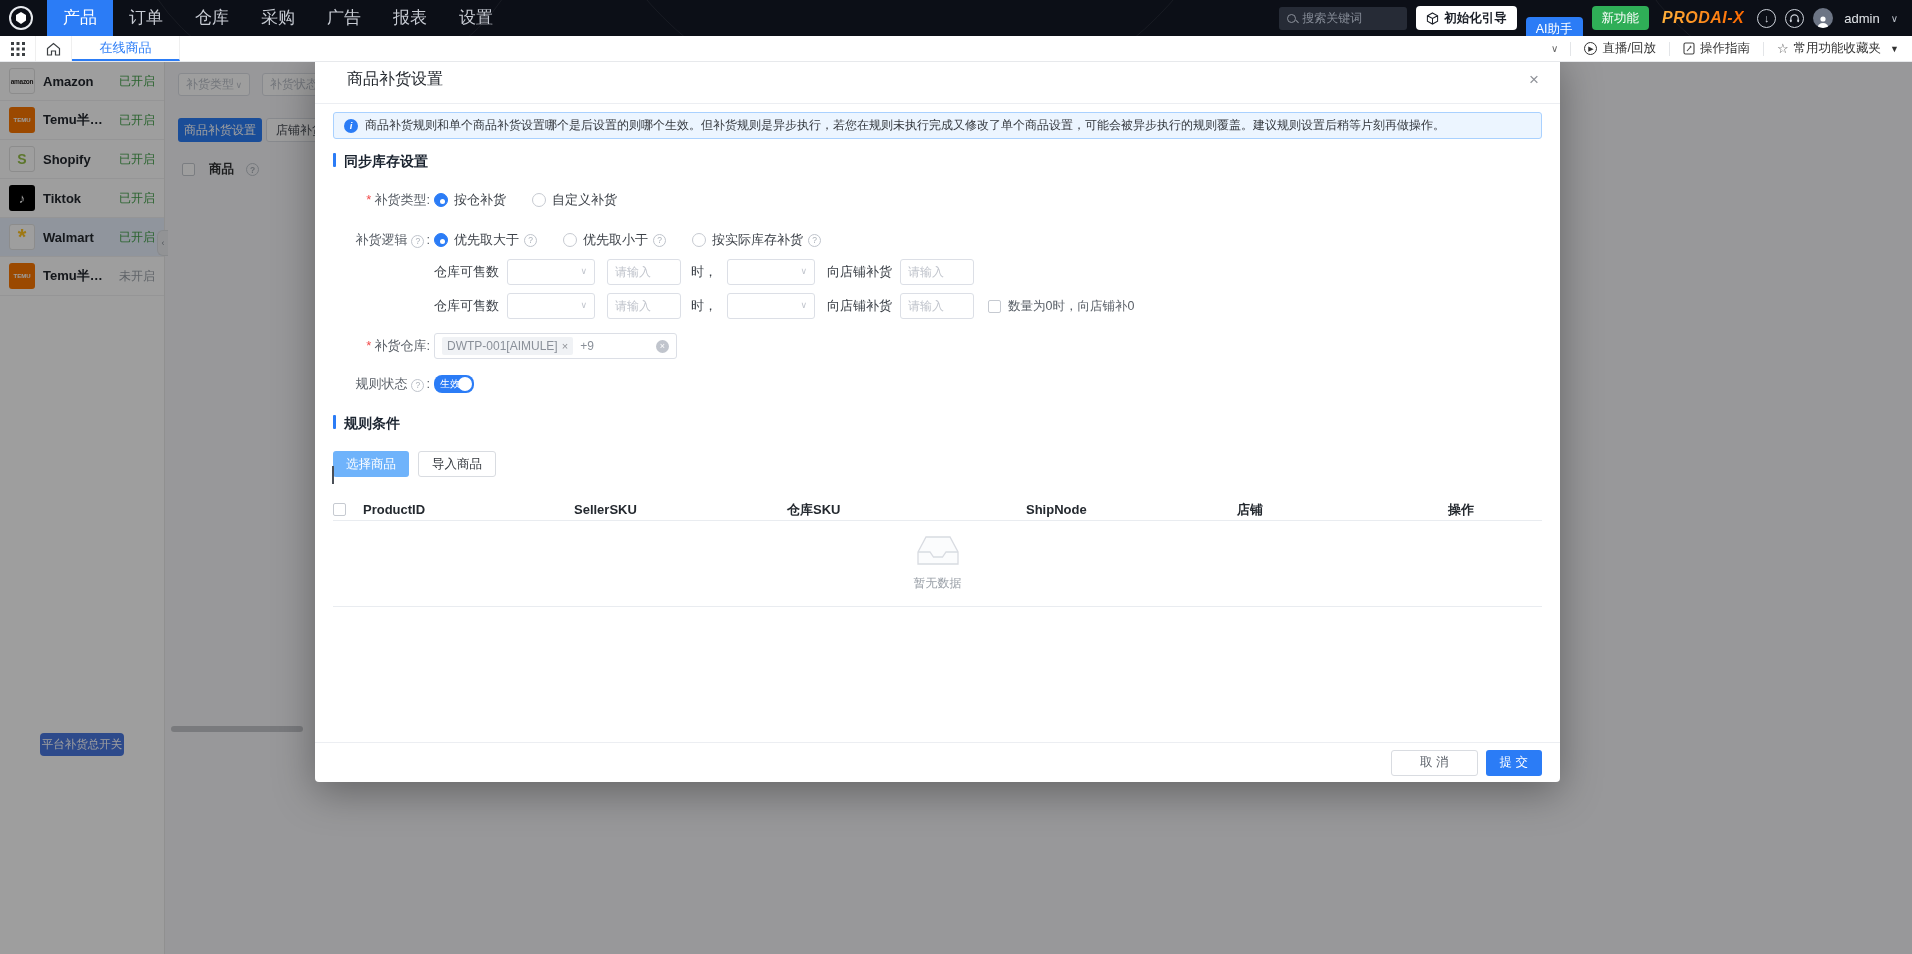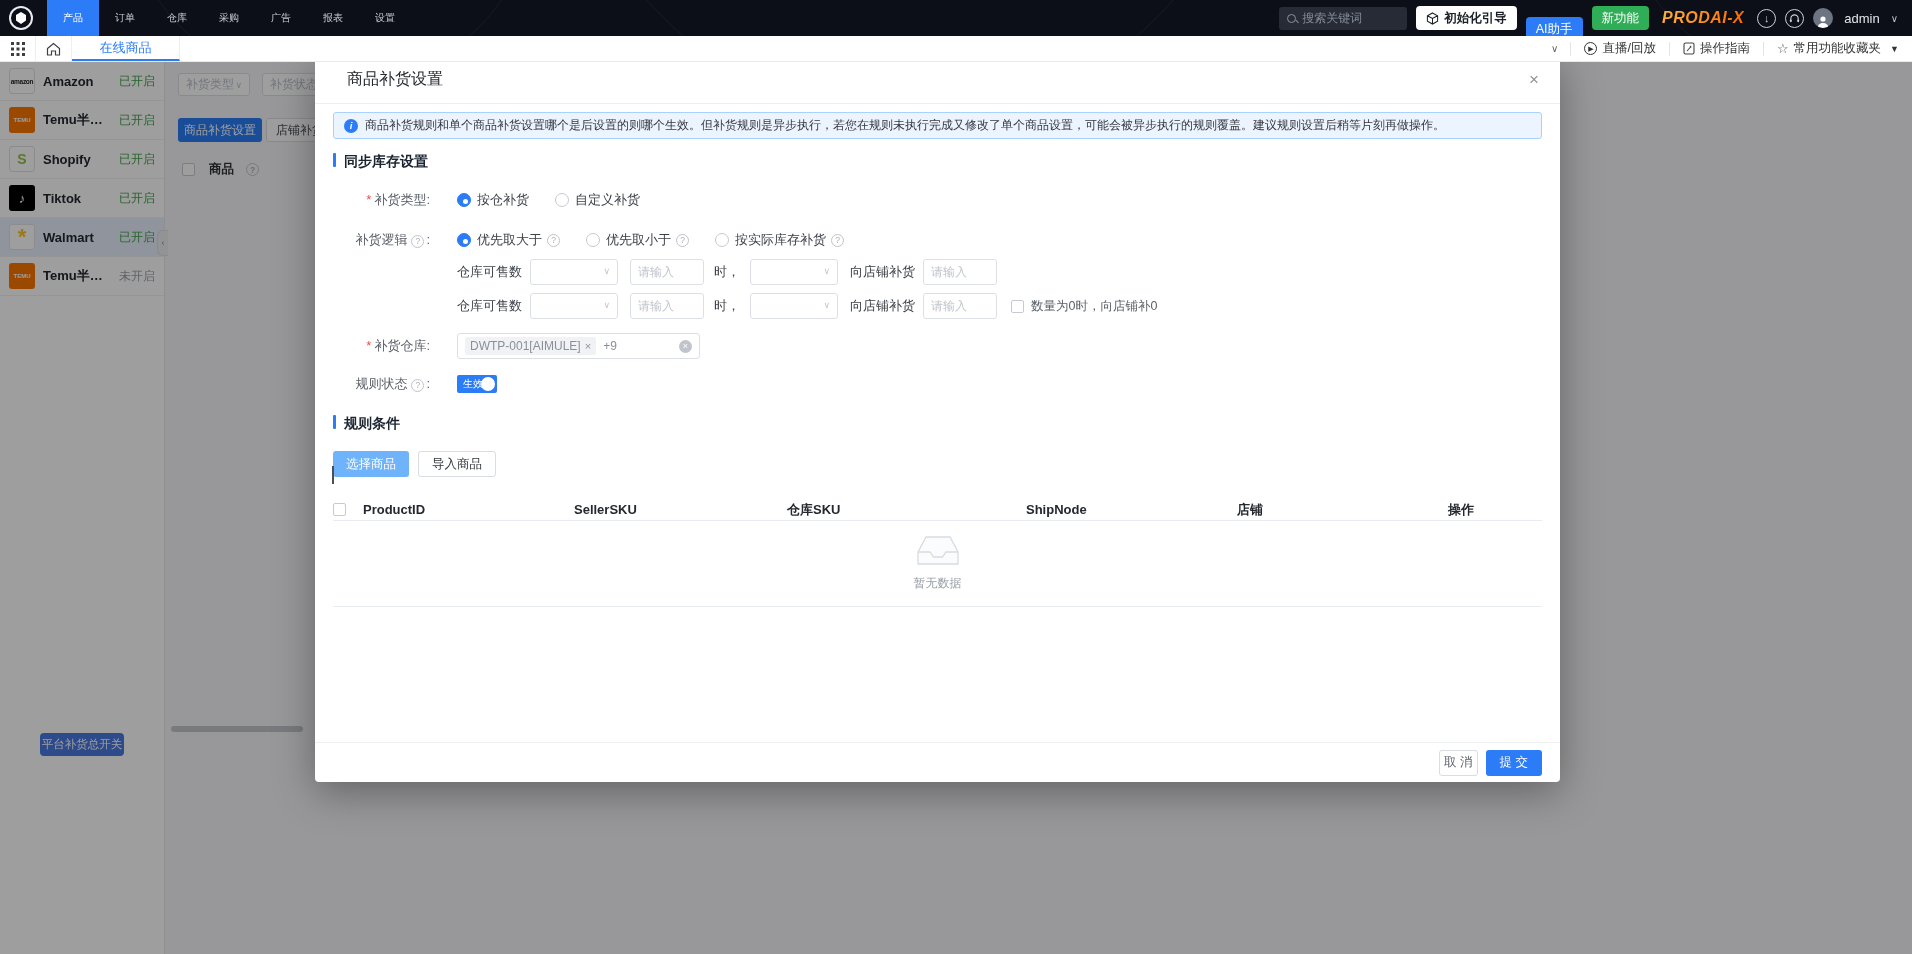--- a/index.html
+++ b/index.html
@@ -7,21 +7,21 @@
 
   
   .topnav { position:absolute; left:0; top:0; width:1912px; height:36px; background:#0c0f17; display:flex; align-items:center; z-index:60; overflow:hidden; }
   .topnav .wave { position:absolute; border:1px solid rgba(255,255,255,.05); border-radius:50%; pointer-events:none; }
   .w1 { width:420px; height:420px; left:120px; top:-330px; }
   .w2 { width:700px; height:700px; left:560px; top:-580px; }
   .w3 { width:520px; height:520px; left:1600px; top:-420px; }
   .logo-badge { width:24px; height:24px; border-radius:50%; border:2px solid #e8eaee; margin:0 14px 0 9px; display:flex; align-items:center; justify-content:center; flex:none; }
   .logo-core { width:10px; height:12px; background:#fff; clip-path:polygon(50% 0,100% 25%,100% 70%,50% 100%,0 70%,0 25%); }
   .menu { display:flex; height:36px; }
-  .menu-item { height:36px; line-height:36px; padding:0 16px; font-size:10px; color:#c7cbd3; cursor:pointer; }
+  .menu-item { height:36px; line-height:36px; padding:0 16px; font-size:17px; color:#c7cbd3; cursor:pointer; }
   .menu-item.active { background:#2b7cf6; color:#fff; }
   .nav-right { margin-left:auto; display:flex; align-items:center; gap:9px; padding-right:14px; }
   .search-box { width:128px; height:23px; background:#262b36; border-radius:3px; display:flex; align-items:center; gap:6px; padding:0 8px; }
   .mag { width:9px; height:9px; border:1.4px solid #8a8f99; border-radius:50%; position:relative; flex:none; }
   .mag::after { content:""; position:absolute; width:4px; height:1.4px; background:#8a8f99; transform:rotate(45deg); right:-4px; bottom:-1px; }
   .search-box input { background:transparent; border:none; outline:none; color:#aab0ba; font-size:12px; width:90px; }
   .search-box input::placeholder { color:#858b96; }
   .pill { height:24px; border-radius:4px; display:flex; align-items:center; gap:5px; padding:0 10px; font-size:12.5px; cursor:pointer; white-space:nowrap; }
   .pill-white { background:#fff; color:#1b1f27; font-weight:bold; }
   .pill-blue { background:#2b7cf6; color:#fff;margin-top:22px; }
@@ -80,21 +80,21 @@
   .m-body { flex:1; padding:0 18px; position:relative; overflow:hidden; }
 
   .alert { margin-top:8px; height:27px; background:#ecf5ff; border:1px solid #a9d1ff; border-radius:3px; display:flex; align-items:center; gap:7px; padding:0 10px; font-size:12px; color:#33373d; white-space:nowrap; overflow:hidden; }
   .info-ic { width:14px; height:14px; border-radius:50%; background:#2b7cf6; color:#fff; font-size:9.5px; font-style:italic; font-weight:bold; display:flex; align-items:center; justify-content:center; flex:none; }
 
   .sec-title { display:flex; align-items:flex-start; gap:8px; font-size:14px; font-weight:bold; color:#1b2430; }
   .sec-bar { width:3px; height:14px; background:#2b7cf6; border-radius:1px; }
   .sec-1 { margin-top:14px; }
   .sec-2 { margin-top:22px; }
 
-  .frow { display:flex; align-items:center; font-size:13px; color:#5a6068;gap:23px; }
+  .frow { display:flex; align-items:center; font-size:13px; color:#5a6068; }
   .flabel { width:97px; text-align:right; flex:none; white-space:nowrap; }
   .req { color:#f24c4c; margin-right:3px; }
   .fcontent { margin-left:4px; display:flex; align-items:center; }
   .r-type { margin-top:20px; }
   .r-logic { margin-top:22px; }
   .r-line1 { margin-top:10px; }
   .r-line2 { margin-top:8px; }
   .r-wh { margin-top:14px; }
   .r-status { margin-top:16px; }
 
@@ -115,39 +115,39 @@
   .chkrow { display:flex; align-items:center; margin-left:14px; cursor:pointer; }
   .chk { width:13px; height:13px; border:1px solid #c6cad1; border-radius:2px; background:#fff; margin-right:7px; flex:none; cursor:pointer; }
   .chk-label { font-size:12.5px; color:#5a6068; white-space:nowrap; }
 
   .wh-box { width:243px; height:26px; border:1px solid #dcdfe6; border-radius:3px; display:flex; align-items:center; padding:0 7px; gap:7px; background:#fff; }
   .wh-tag { height:18px; background:#f0f2f5; border-radius:2px; display:flex; align-items:center; padding:0 5px; font-size:12px; color:#8a9099; white-space:nowrap; }
   .tag-x { margin-left:4px; font-size:11px; color:#909399; cursor:pointer; }
   .wh-more { font-size:12px; color:#8a9099; }
   .wh-clear { margin-left:auto; width:13px; height:13px; border-radius:50%; background:#c0c4cc; color:#fff; font-size:9px; line-height:13px; text-align:center; cursor:pointer; }
 
-  .toggle { width:40px; height:18px; border-radius:2px; background:#2b7cf6; position:relative; cursor:pointer; flex:none; }
+  .toggle { width:40px; height:18px; border-radius:8px; background:#2b7cf6; position:relative; cursor:pointer; flex:none; }
   .toggle .t-txt { position:absolute; left:6px; top:0; line-height:18px; font-size:10px; color:#fff; }
   .toggle .knob { position:absolute; right:2px; top:2px; width:14px; height:14px; border-radius:50%; background:#fff; }
 
   .btnrow { margin-top:18px; display:flex; gap:9px; }
   .btn-sel-prod { height:26px; padding:0 13px; background:#6fb3fb; color:#fff; border:none; border-radius:3px; font-size:12.5px; cursor:pointer; }
   .btn-imp-prod { height:26px; padding:0 13px; background:#fff; color:#33373d; border:1px solid #d9dce1; border-radius:3px; font-size:12.5px; cursor:pointer; }
 
   .caret-bar { position:absolute; left:17px; top:362px; width:2px; height:18px; background:#4a4f57; }
 
   .m-table { margin-top:22px; }
   .t-head { display:flex; align-items:center; height:22px; border-bottom:1px solid #e9ecf0; font-size:13px; font-weight:bold; color:#24292f; }
   .t-c0 { width:30px; display:flex; align-items:center; }
   .t-c1 { width:211px; } .t-c2 { width:213px; } .t-c3 { width:239px; } .t-c4 { width:211px; } .t-c5 { width:211px; } .t-c6 { flex:1; }
   .t-empty { border-bottom:1px solid #e9ecf0; padding:12px 0 14px; display:flex; flex-direction:column; align-items:center; }
   .empty-txt { margin-top:8px; font-size:12px; color:#9aa0a8; }
 
   .m-footer { flex:none; height:40px; border-top:1px solid #eceef2; display:flex; align-items:center; justify-content:flex-end; gap:8px; padding-right:18px; }
-  .btn-cancel { height:26px; padding:0 4px; background:#fff; border:1px solid #d9dce1; border-radius:3px; color:#5a6068; font-size:12.5px; cursor:pointer; }
+  .btn-cancel { height:26px; padding:0 28px; background:#fff; border:1px solid #d9dce1; border-radius:3px; color:#5a6068; font-size:12.5px; cursor:pointer; }
   .btn-submit { height:26px; padding:0 14px; background:#2b7cf6; border:none; border-radius:3px; color:#fff; font-size:12.5px; cursor:pointer; }
 </style>
 </head>
 <body>
 
 <header class="topnav">
   <div class="wave w1"></div>
   <div class="wave w2"></div>
   <div class="wave w3"></div>
   <div class="logo-badge">

